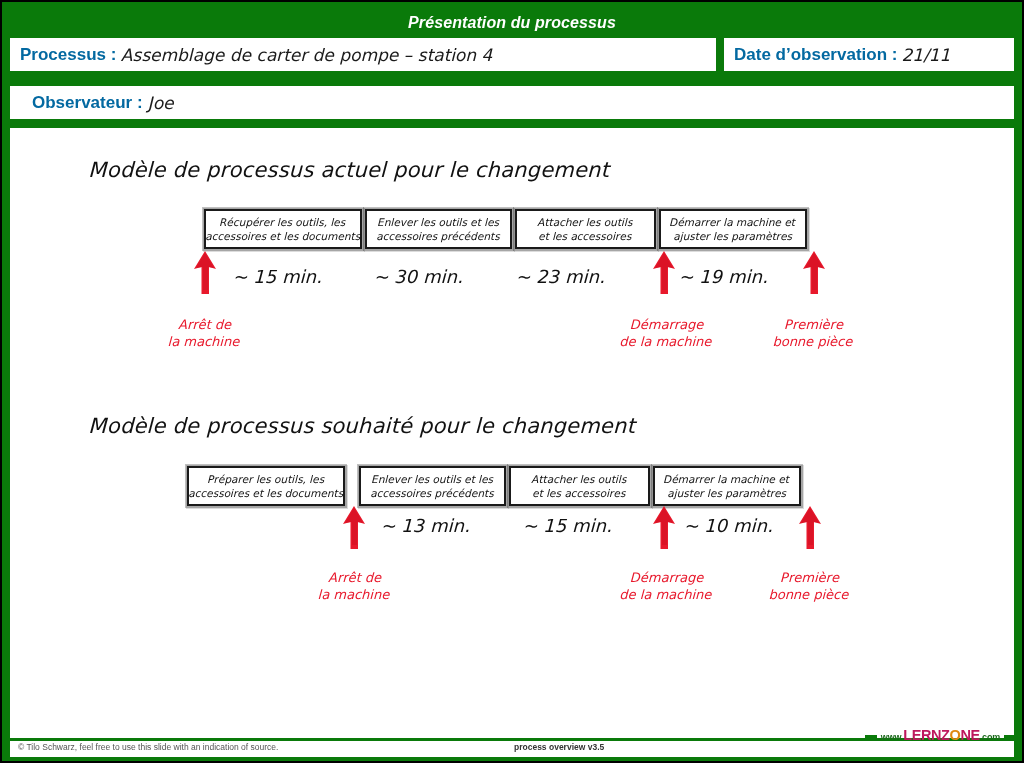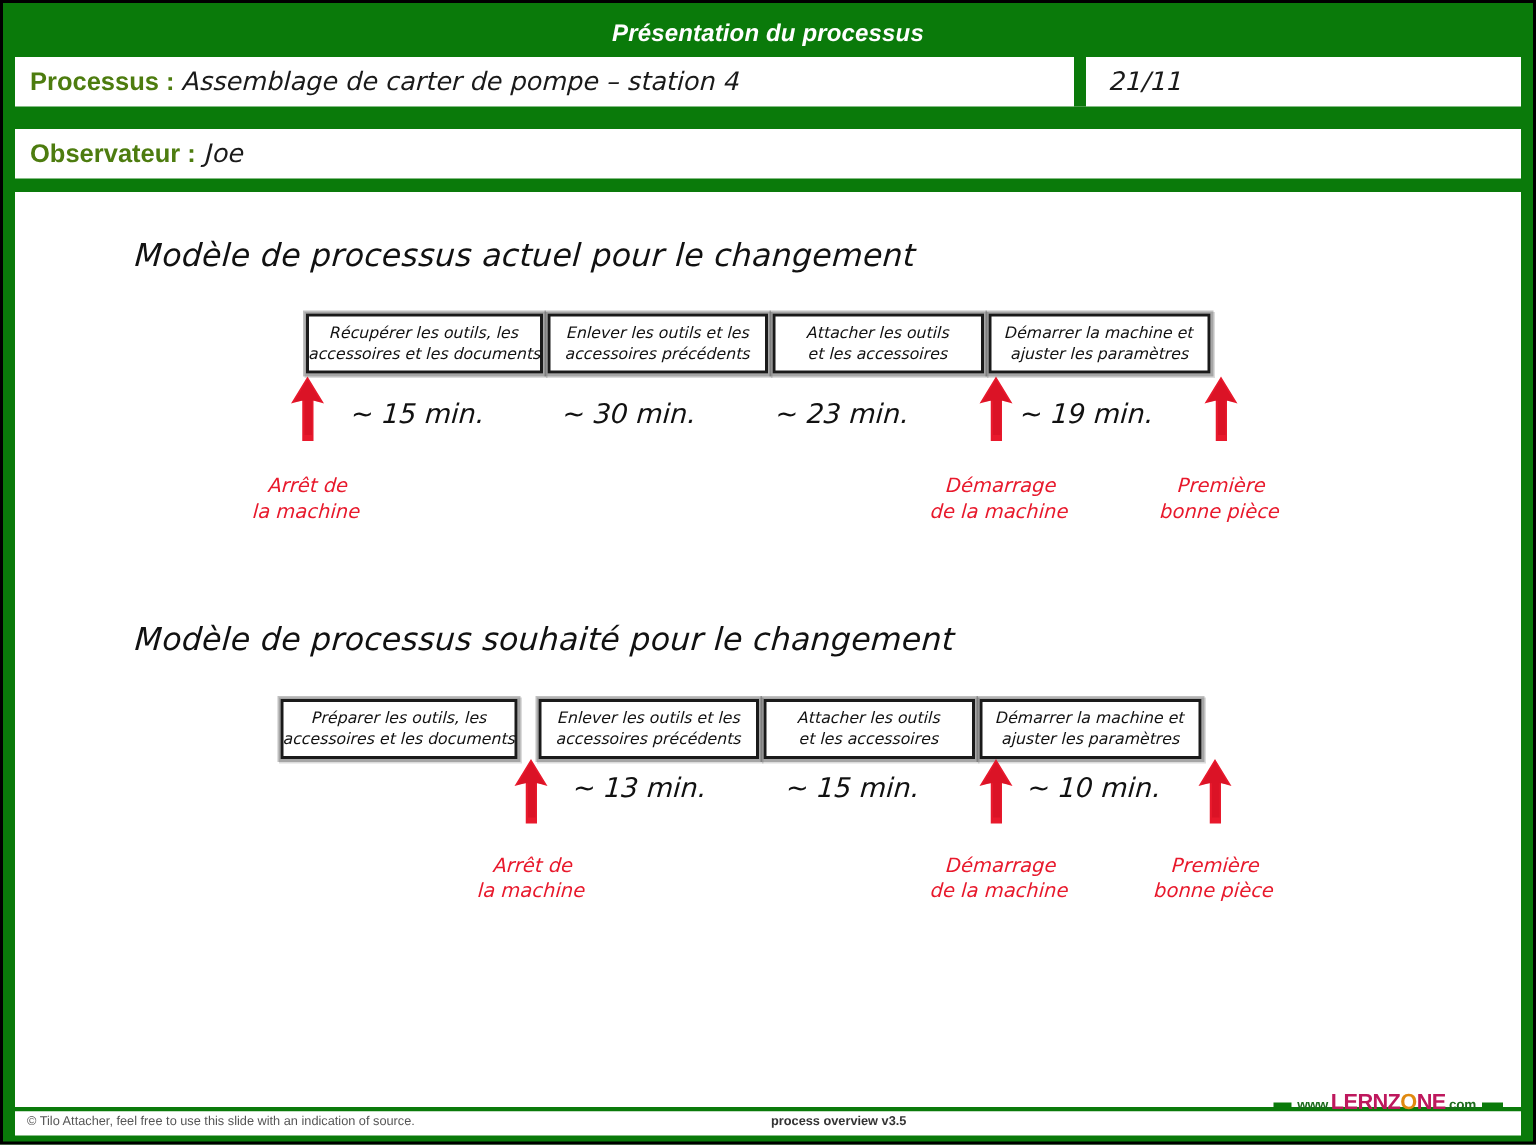--- a/index.html
+++ b/index.html
@@ -98,26 +98,26 @@
     right: 0;
     border-left: 0;
   }
   .cell-divider {
     position: absolute;
     left: 706px;
     top: 0; bottom: 0;
     width: 8px;
     background: #0a7a0a;
   }
-  .cell-observer { left: 0; right: 0; }
+  .cell-observer { left: 12px; right: 0; }
 
   .lbl {
     font-size: 17px;
     font-weight: bold;
-    color: #4d7c0f;
+    color: #0369a1;
     white-space: nowrap;
   }
   .val {
     font-size: 17px;
     color: #1a1a1a;
     white-space: nowrap;
     margin-left: 6px;
     font-family: "DejaVu Sans", sans-serif;
     font-style: italic;
     font-weight: 300;
@@ -236,21 +236,21 @@
     left: 460px;
     top: 1px;
     font-size: 8.5px;
     font-weight: bold;
     color: #333333;
     white-space: nowrap;
     padding-left: 44px;
   }
   .logo {
     position: absolute;
-    right: 30px;
+    right: 14px;
     top: -14px;
     display: flex;
     align-items: baseline;
     white-space: nowrap;
     justify-content: center;
   }
   .logo .www {
     font-size: 9px;
     font-weight: bold;
     color: #1d6b1d;
@@ -293,20 +293,21 @@
     <div class="title-bar">Présentation du processus</div>
   </div>
 
   <div class="info-row row-process">
     <div class="cell cell-process">
       <span class="lbl">Processus :</span>
       <span class="val">Assemblage de carter de pompe – station 4</span>
     </div>
     <div class="cell-divider"></div>
     <div class="cell cell-date">
+      <span class="lbl">Date d’observation :</span>
       <span class="val">21/11</span>
     </div>
   </div>
 
   <div class="spacer-green"></div>
 
   <div class="info-row row-observer">
     <div class="cell cell-observer">
       <span class="lbl">Observateur :</span>
       <span class="val">Joe</span>
@@ -424,21 +425,21 @@
       <div>de la machine</div>
     </div>
     <div class="ann" style="left:800px; top:441px;">
       <div>Première</div>
       <div>bonne pièce</div>
     </div>
   </div>
 
   <div class="footer-rule"></div>
   <div class="footer">
-    <div class="footer-copy">© Tilo Attacher, feel free to use this slide with an indication of source.</div>
+    <div class="footer-copy">© Tilo Schwarz, feel free to use this slide with an indication of source.</div>
     <div class="footer-version">process overview v3.5</div>
     <div class="logo">
       <span class="logo-dash-l"></span>
       <span class="www">www.</span>
       <span class="main">LERNZ</span>
       <span class="o">O</span>
       <span class="main">NE</span>
       <span class="com">.com</span>
       <span class="logo-dash-r"></span>
     </div>

